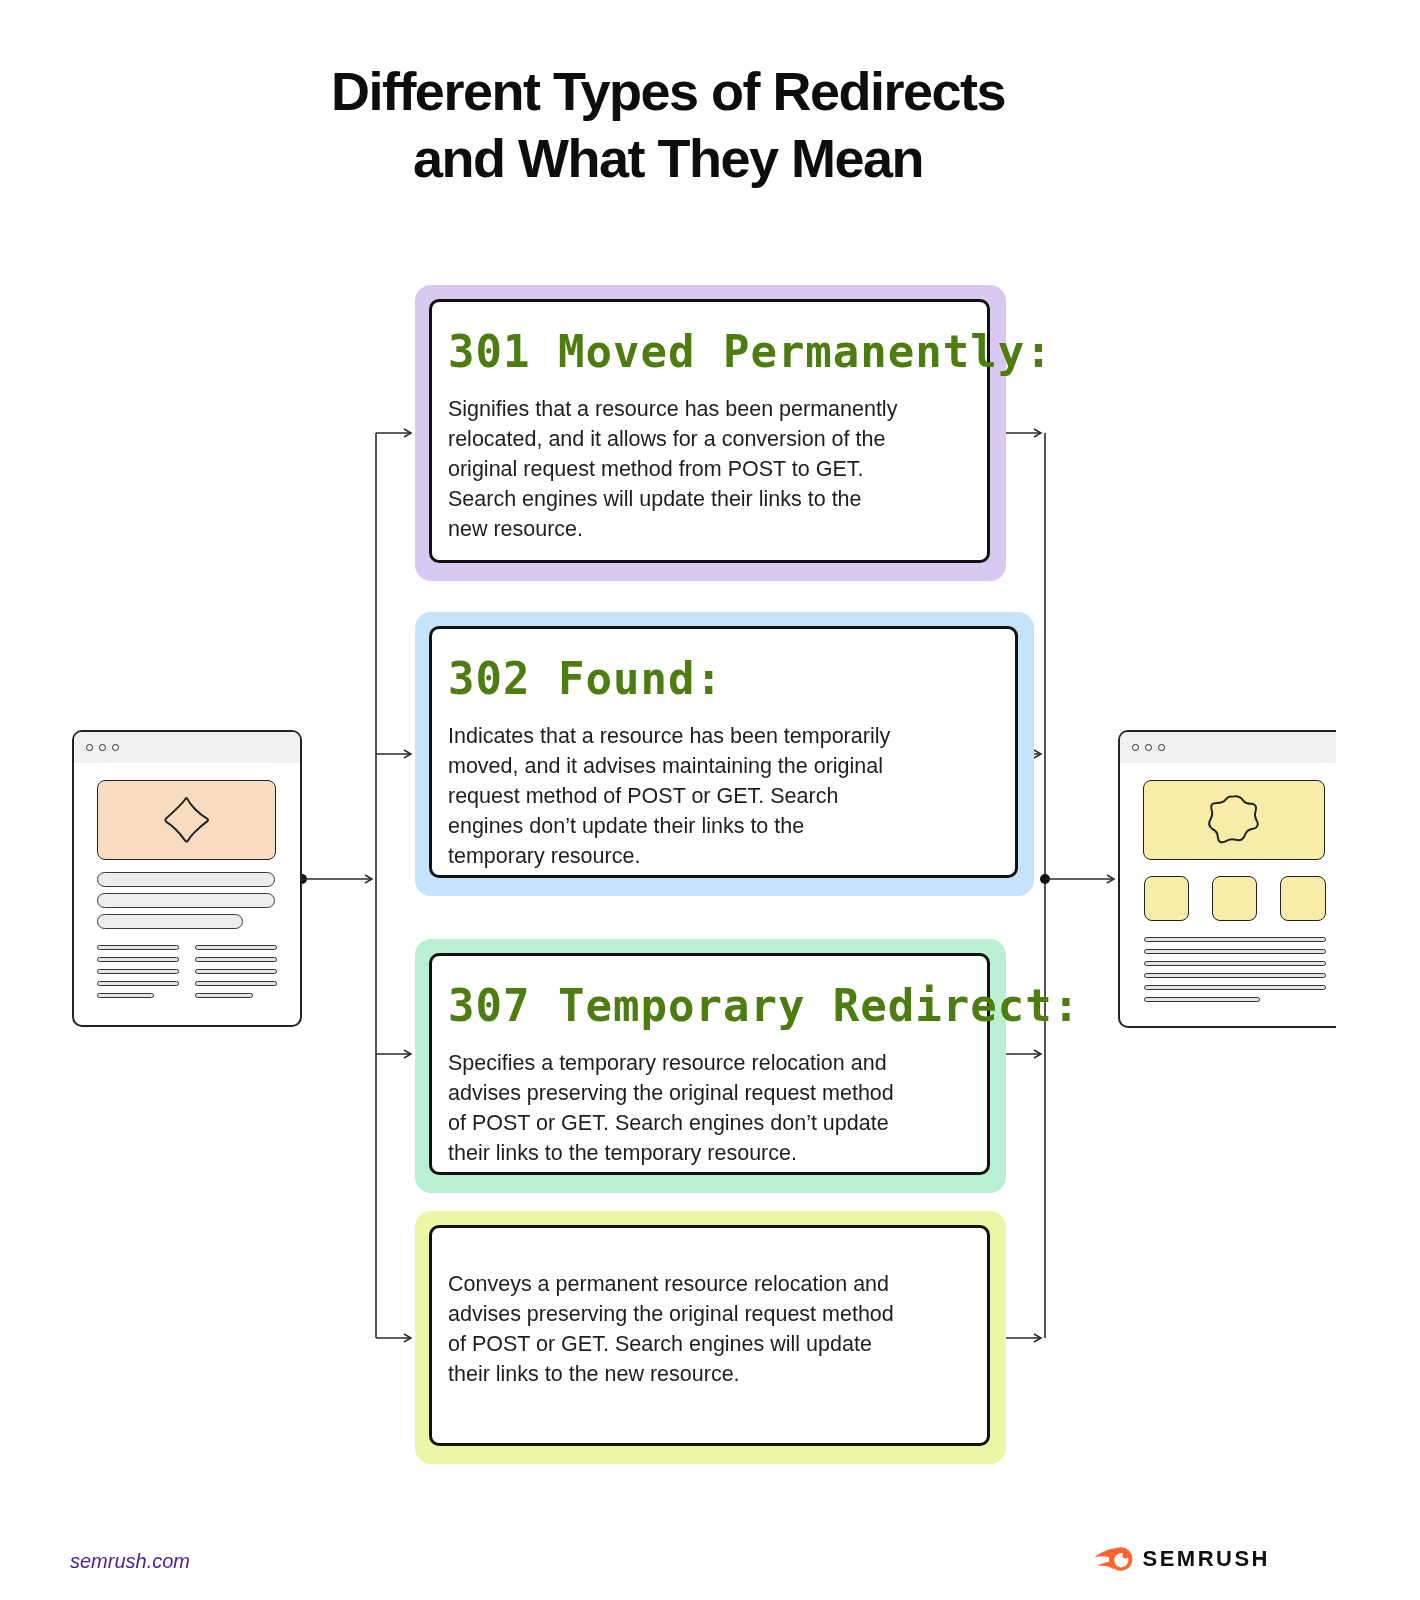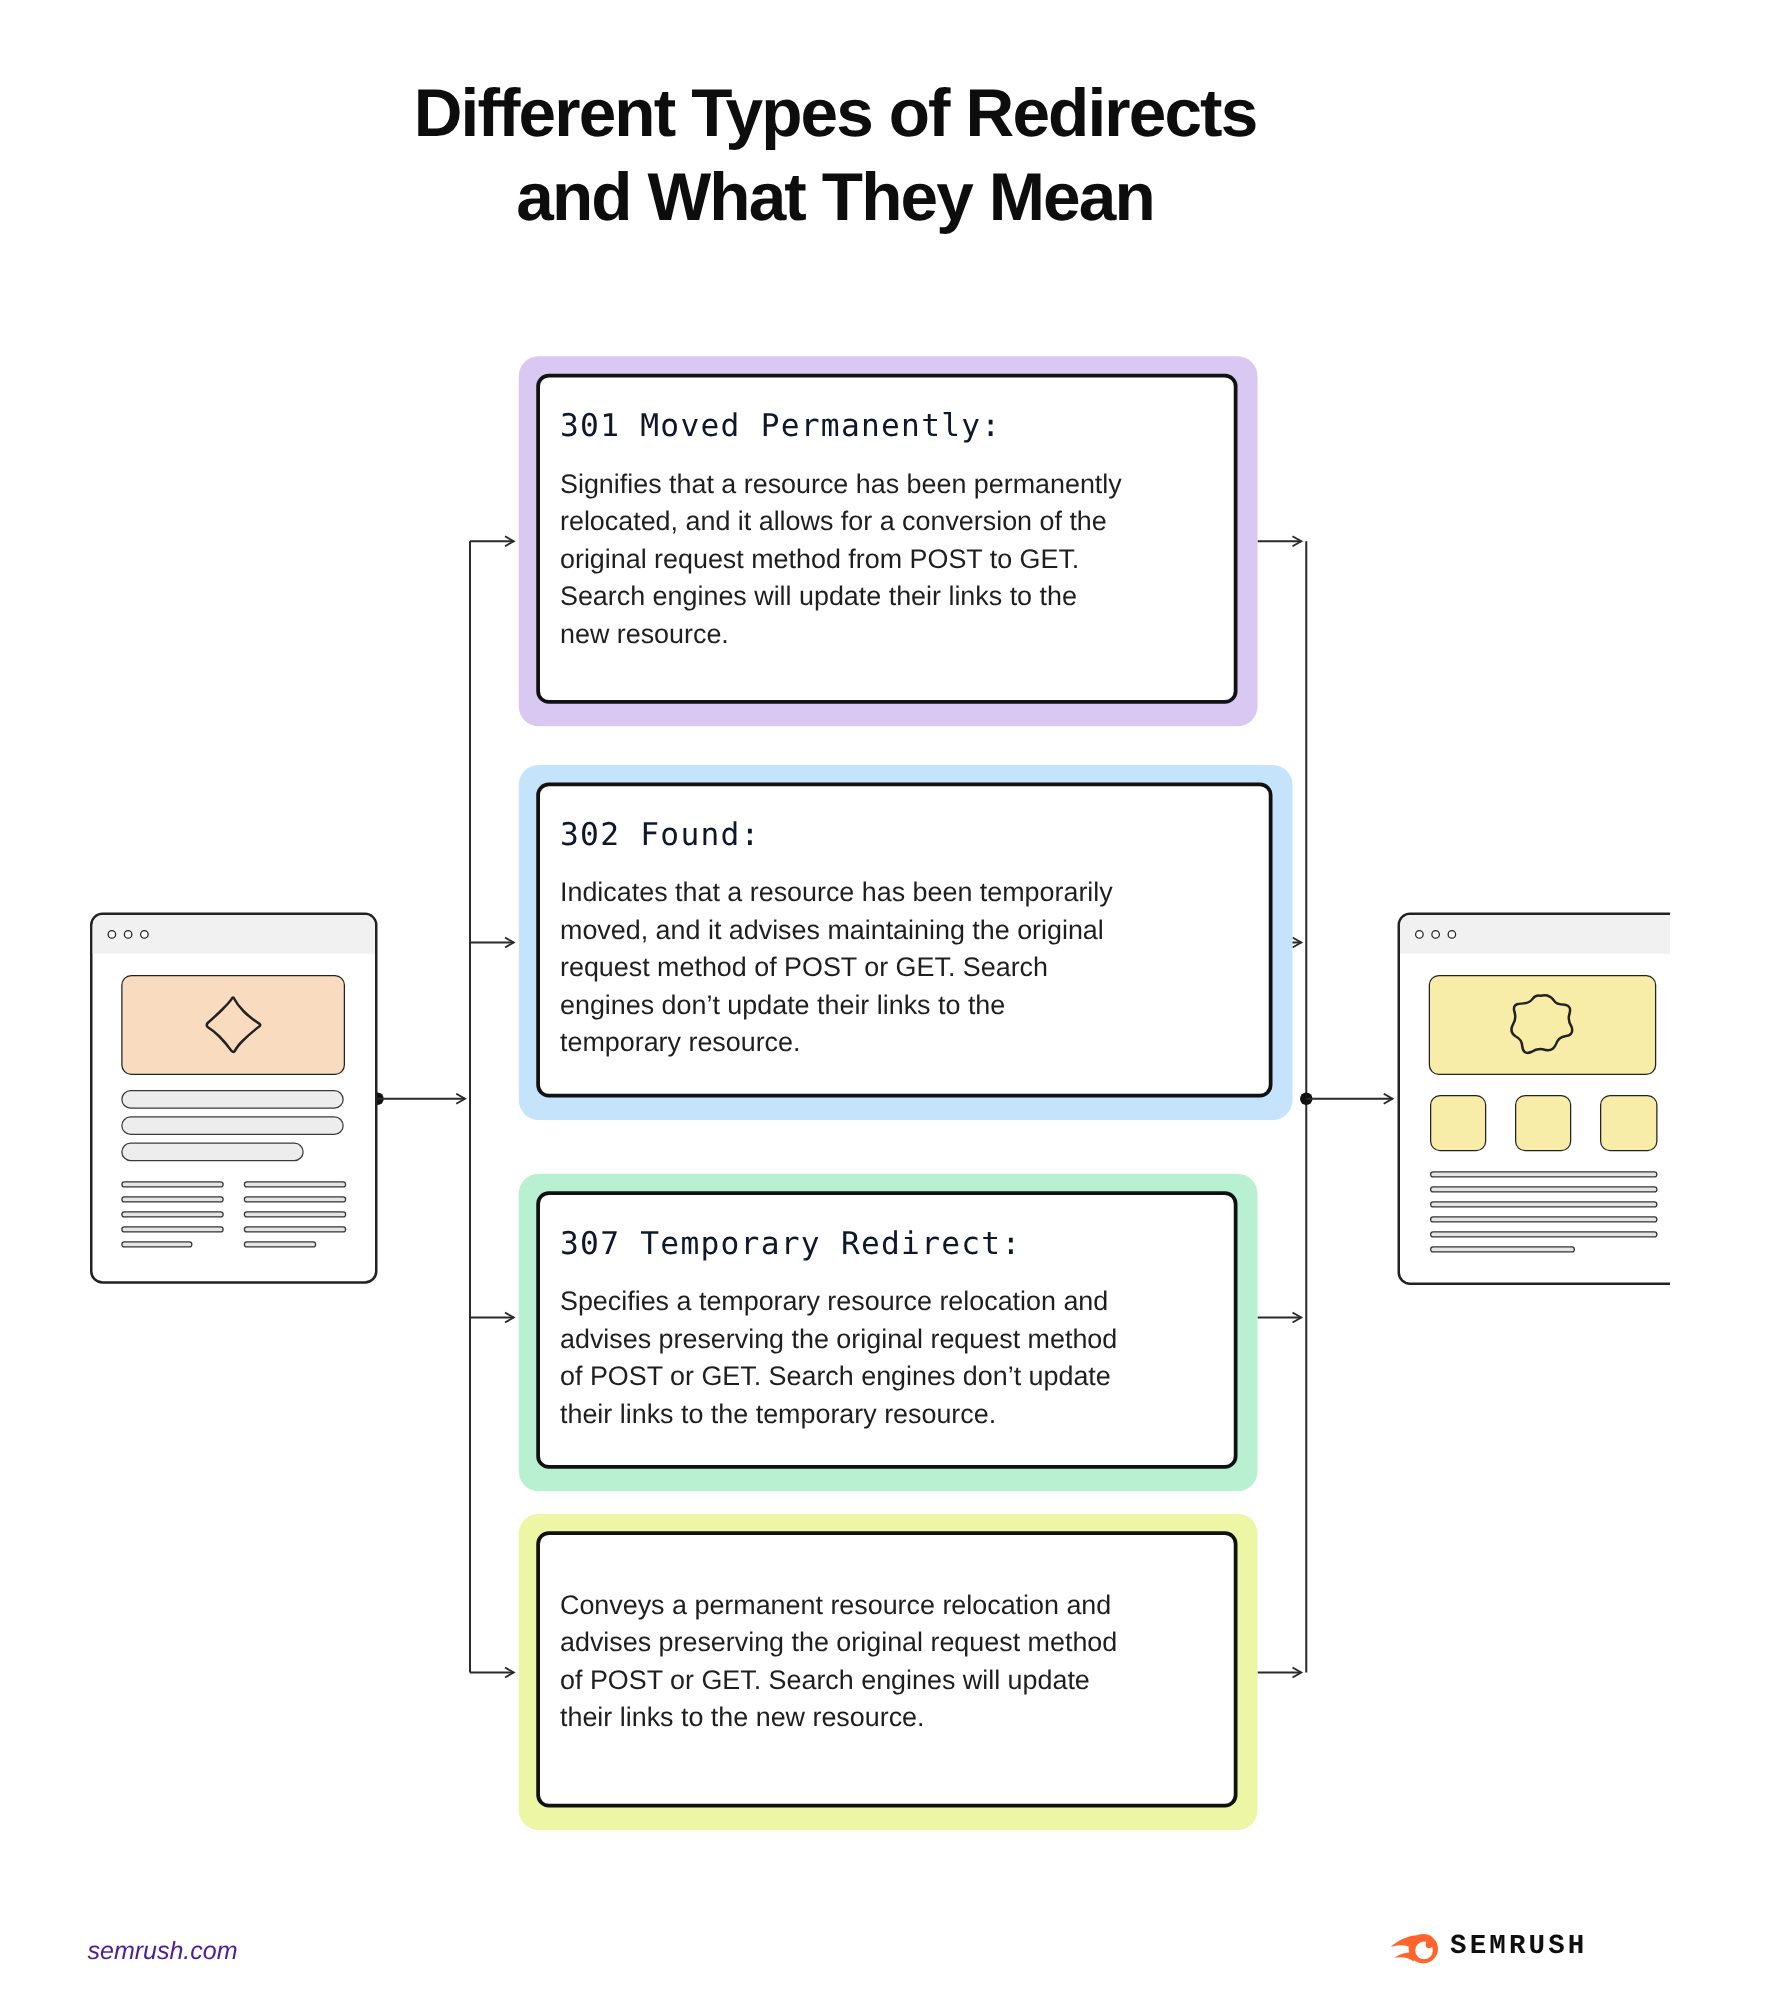--- a/index.html
+++ b/index.html
@@ -20,22 +20,22 @@
   .box-1{top:285px;height:296px;}
   .box-2{top:612px;height:284px;padding-left:28px;}
   .box-3{top:927px;height:254px;margin-top:12px;}
   .box-4{top:1211px;height:253px;}
   .box-inner{
     position:absolute;left:14px;right:16px;top:14px;bottom:18px;
     background:#ffffff;border:3px solid #111111;border-radius:10px;
     padding:24px 12px 0 16px;box-sizing:border-box;
   }
   .box-heading{
-    margin:0;font-family:"DejaVu Sans Mono", monospace;font-weight:400;
-    font-size:25px;letter-spacing:1px;color:#0f172a;white-space:nowrap;
+    margin:0;font-family:"DejaVu Sans Mono", monospace;font-weight:700;
+    font-size:44px;letter-spacing:1px;color:#4d7c0f;white-space:nowrap;
   }
   .box-desc{
     margin:17px 0 0 0;font-size:21.5px;line-height:30px;color:#1e1e1e;
     white-space:pre-line;
   }
 
   
   .browser{
     position:absolute;background:#ffffff;border:2px solid #222222;
     border-radius:10px;box-sizing:border-box;overflow:hidden;
@@ -67,21 +67,21 @@
   }
 
   
   .connectors{position:absolute;left:0;top:0;pointer-events:none;}
 
   
   .footer-site{
     position:absolute;left:70px;top:1550px;font-size:20px;color:#4c1d95;font-style:italic;
   }
   .footer-brand{
-    position:absolute;right:66px;top:1544px;display:flex;align-items:flex-start;gap:8px;font-family:Liberation Mono, monospace;
+    position:absolute;right:66px;top:1544px;display:flex;align-items:center;gap:8px;
   }
   .brand-text{
     font-size:22px;font-weight:700;letter-spacing:2.5px;color:#0f0f0f;
   }
 </style>
 </head>
 <body>
 
 <main class="canvas">
 

